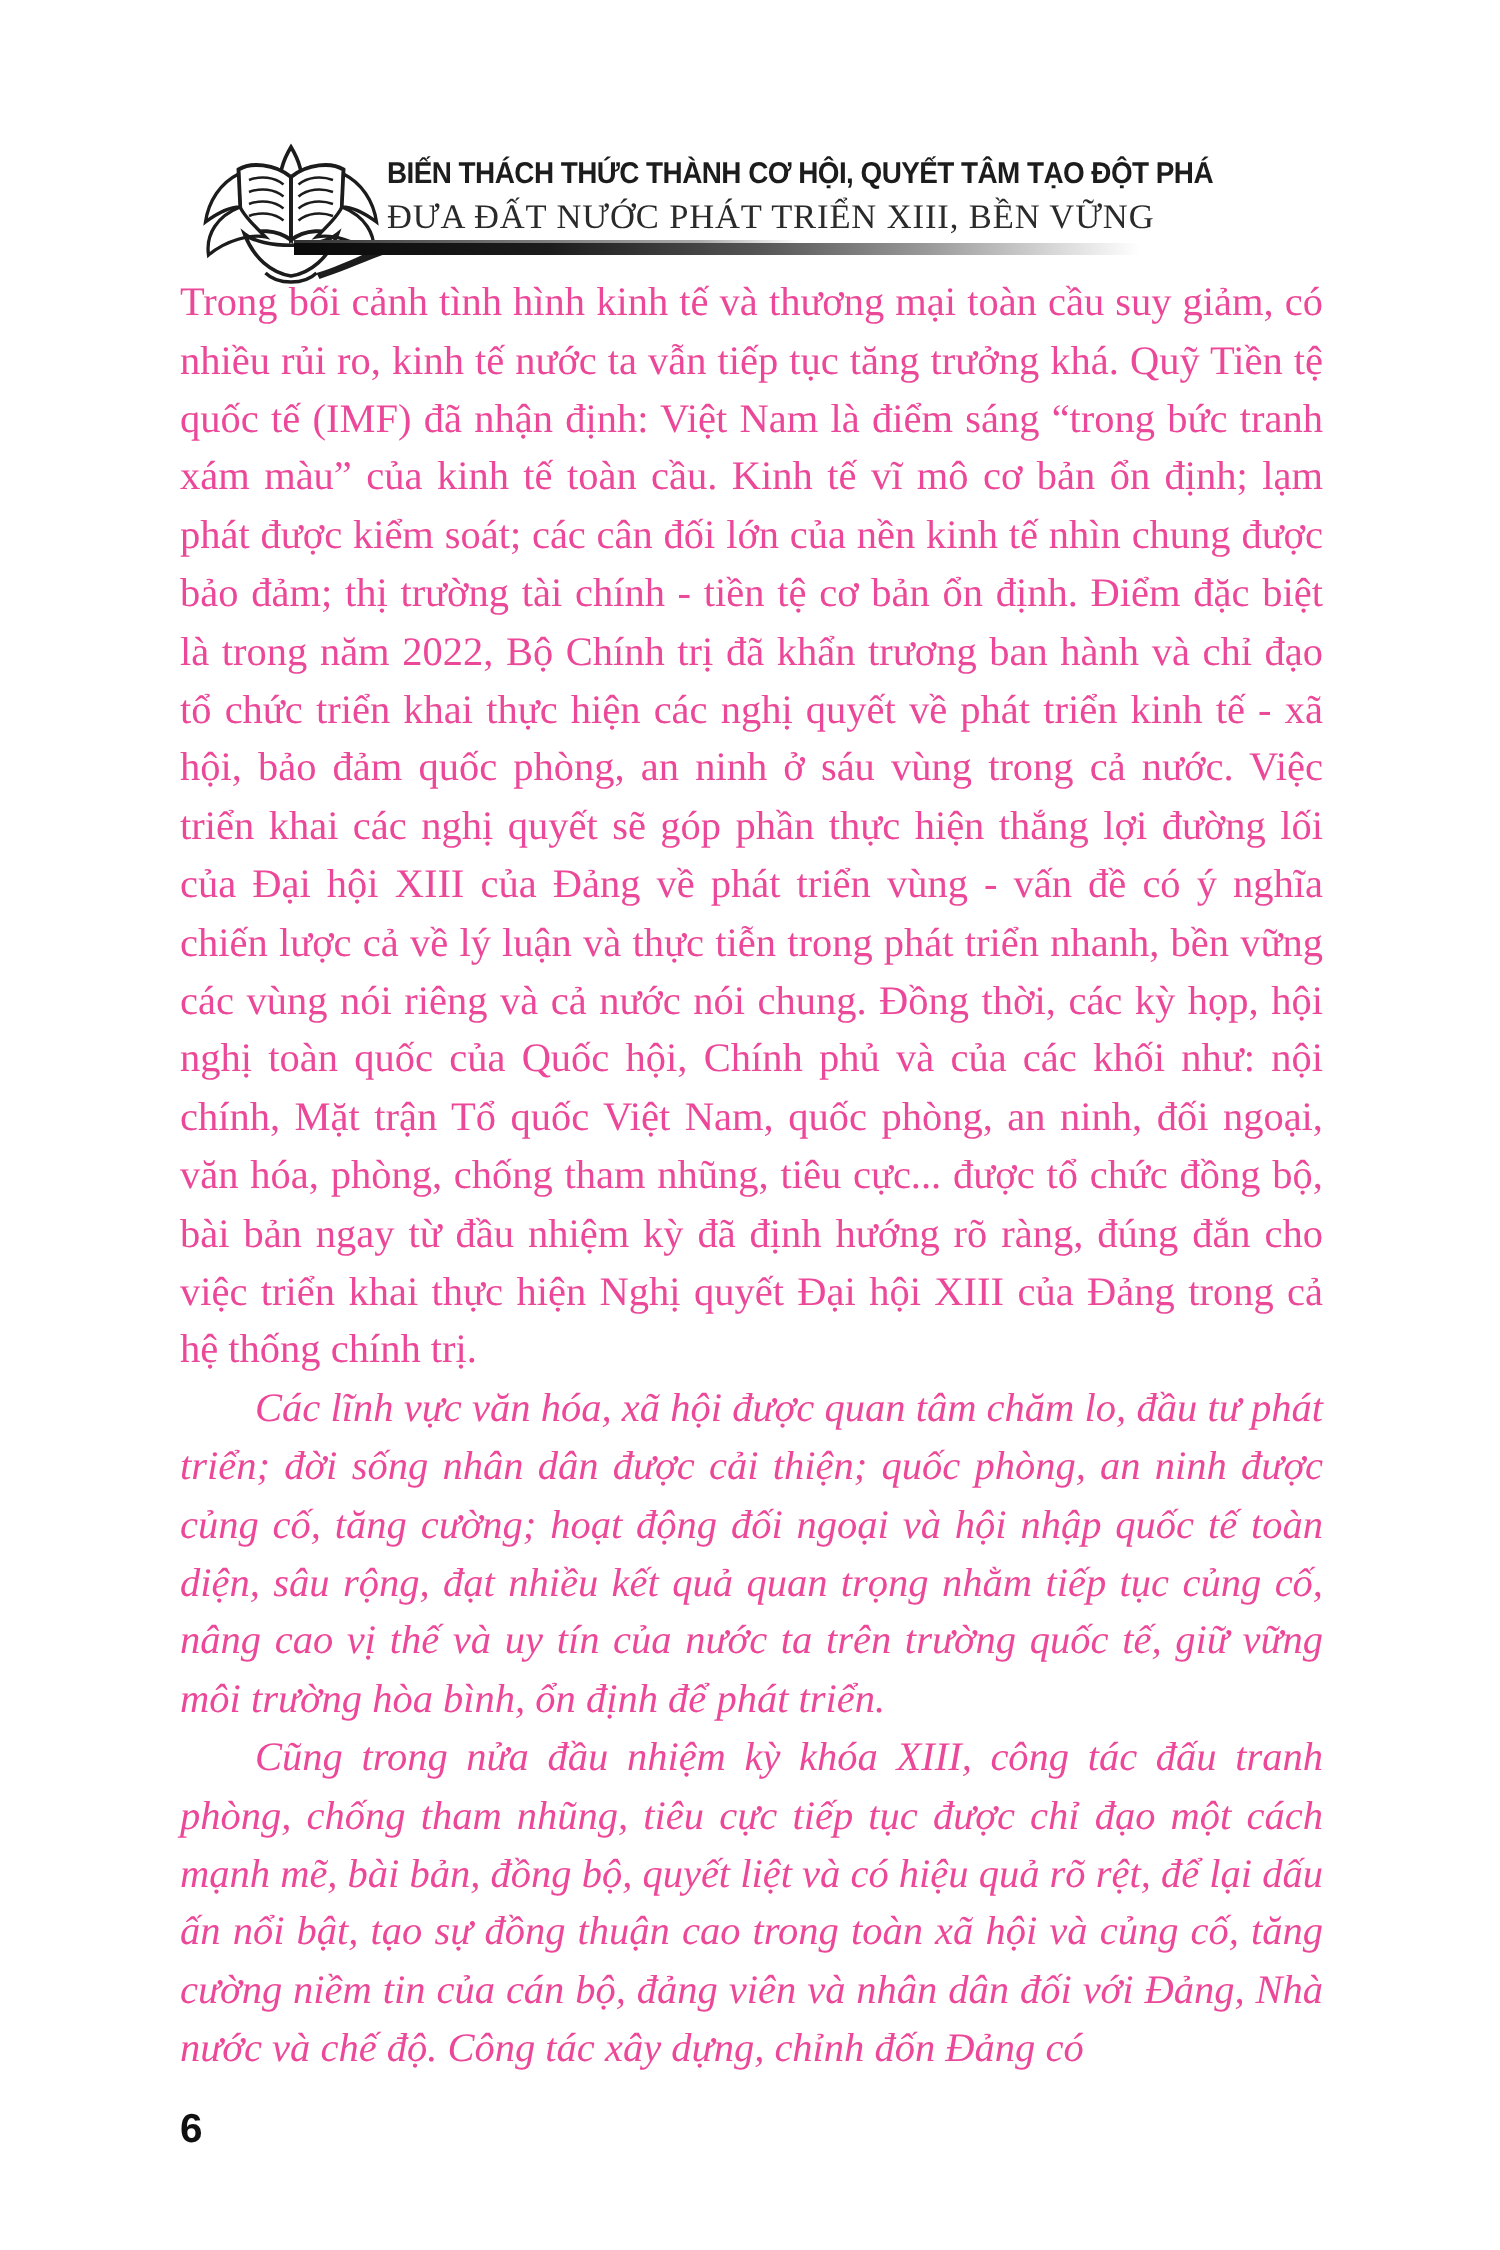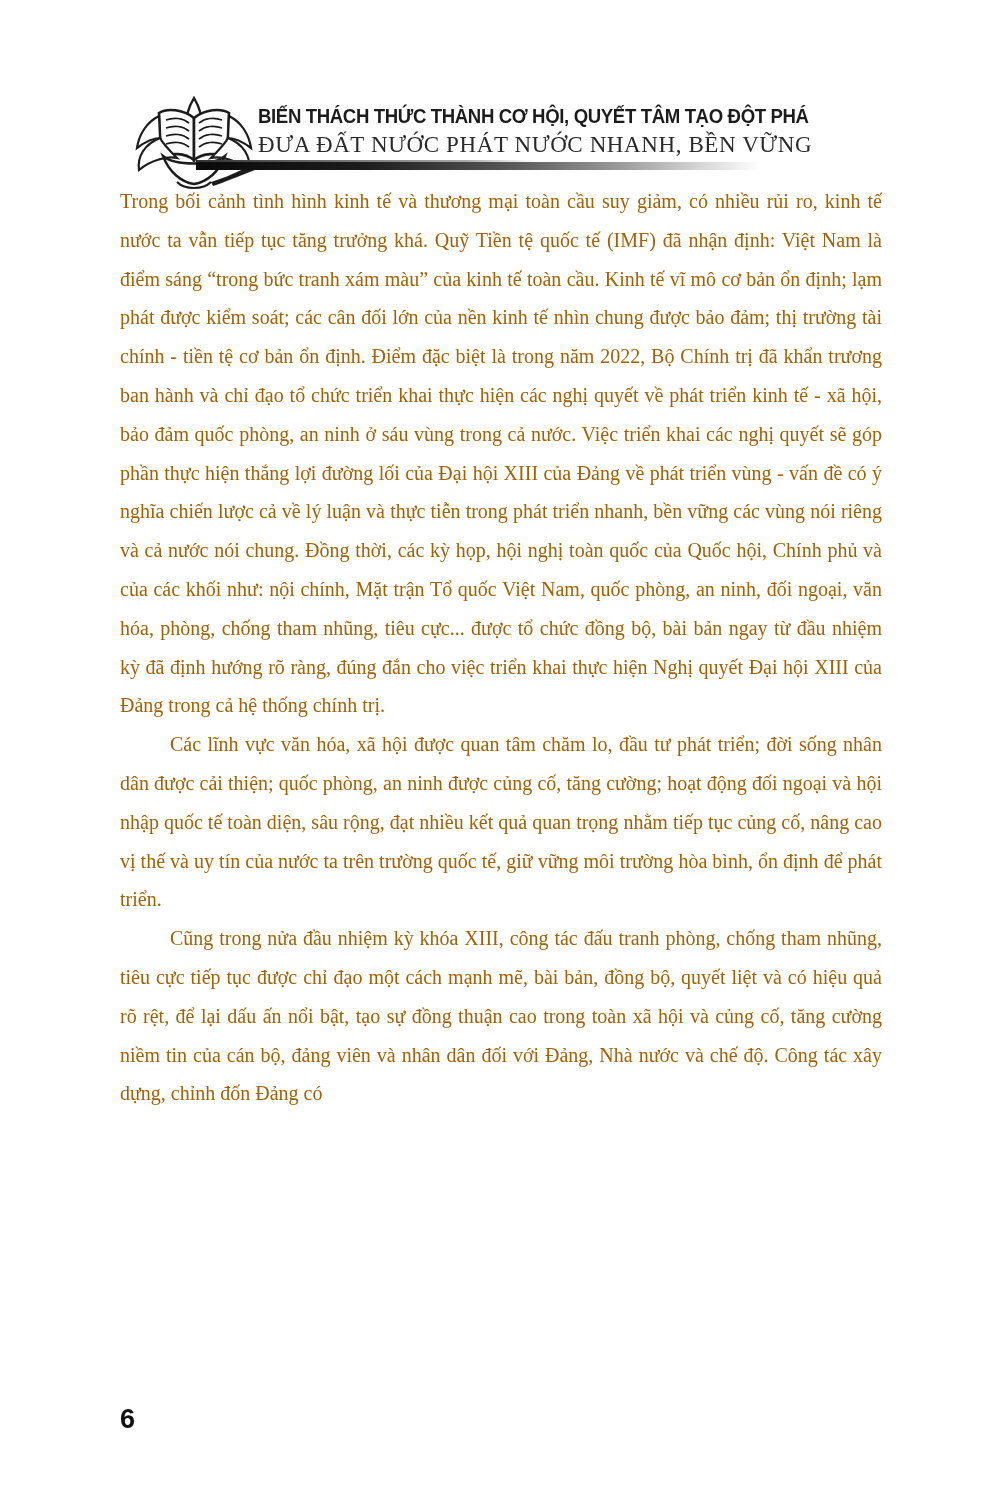--- a/index.html
+++ b/index.html
@@ -41,25 +41,25 @@
     content:""; position:absolute; left:0; top:-2px; width:60%; height:2px;
     background:linear-gradient(to right, #333 0%, #aaa 80%, transparent 100%);
   }
   .emblem {
     position:absolute; left:886px; top:42px;
     width:90px; height:90px;
   }
   
   .body-text {
     position:absolute; left:120px; top:170px; width:762px;
-    font-size:20px; line-height:38.8px; color:#a16207;
+    font-size:27px; line-height:38.8px; color:#ec4899;
     text-align:justify;
   }
   .body-text p { margin:0; }
-  .body-text p.indent { text-indent:50px; }
+  .body-text p.indent { text-indent:50px;font-style:italic; }
   
   .page-number {
     position:absolute; left:120px; top:1392px;
     font-family:"Liberation Sans","DejaVu Sans",sans-serif;
     font-weight:bold; font-size:27px; color:#111;
   }
 </style>
 </head>
 <body>
 
@@ -84,21 +84,21 @@
 
       <path d="M30 62 C36 78 48 88 61 90 C74 88 86 78 92 62 C80 72 42 72 30 62 Z" fill="#fff" stroke-width="2.4"></path>
       <path d="M44 88 C52 96 70 96 78 88" stroke-width="2.2"></path>
 
       <path d="M78 88 C92 84 108 76 122 70 L122 76 C106 82 92 88 80 92 Z" fill="#1c1c1c" stroke="none"></path>
     </svg>
   </div>
 
   <div class="header-text">
     <div class="header-line1">BIẾN THÁCH THỨC THÀNH CƠ HỘI, QUYẾT TÂM TẠO ĐỘT PHÁ</div>
-    <div class="header-line2">ĐƯA ĐẤT NƯỚC PHÁT NƯỚC NHANH, BỀN VỮNG</div>
+    <div class="header-line2">ĐƯA ĐẤT NƯỚC PHÁT TRIỂN XIII, BỀN VỮNG</div>
   </div>
   <div class="header-bar"></div>
 
 
   <div class="body-text">
     <p>Trong bối cảnh tình hình kinh tế và thương mại toàn cầu suy giảm, có nhiều rủi ro, kinh tế nước ta vẫn tiếp tục tăng trưởng khá. Quỹ Tiền tệ quốc tế (IMF) đã nhận định: Việt Nam là điểm sáng “trong bức tranh xám màu” của kinh tế toàn cầu. Kinh tế vĩ mô cơ bản ổn định; lạm phát được kiểm soát; các cân đối lớn của nền kinh tế nhìn chung được bảo đảm; thị trường tài chính - tiền tệ cơ bản ổn định. Điểm đặc biệt là trong năm 2022, Bộ Chính trị đã khẩn trương ban hành và chỉ đạo tổ chức triển khai thực hiện các nghị quyết về phát triển kinh tế - xã hội, bảo đảm quốc phòng, an ninh ở sáu vùng trong cả nước. Việc triển khai các nghị quyết sẽ góp phần thực hiện thắng lợi đường lối của Đại hội XIII của Đảng về phát triển vùng - vấn đề có ý nghĩa chiến lược cả về lý luận và thực tiễn trong phát triển nhanh, bền vững các vùng nói riêng và cả nước nói chung. Đồng thời, các kỳ họp, hội nghị toàn quốc của Quốc hội, Chính phủ và của các khối như: nội chính, Mặt trận Tổ quốc Việt Nam, quốc phòng, an ninh, đối ngoại, văn hóa, phòng, chống tham nhũng, tiêu cực... được tổ chức đồng bộ, bài bản ngay từ đầu nhiệm kỳ đã định hướng rõ ràng, đúng đắn cho việc triển khai thực hiện Nghị quyết Đại hội XIII của Đảng trong cả hệ thống chính trị.</p>
     <p class="indent">Các lĩnh vực văn hóa, xã hội được quan tâm chăm lo, đầu tư phát triển; đời sống nhân dân được cải thiện; quốc phòng, an ninh được củng cố, tăng cường; hoạt động đối ngoại và hội nhập quốc tế toàn diện, sâu rộng, đạt nhiều kết quả quan trọng nhằm tiếp tục củng cố, nâng cao vị thế và uy tín của nước ta trên trường quốc tế, giữ vững môi trường hòa bình, ổn định để phát triển.</p>
     <p class="indent">Cũng trong nửa đầu nhiệm kỳ khóa XIII, công tác đấu tranh phòng, chống tham nhũng, tiêu cực tiếp tục được chỉ đạo một cách mạnh mẽ, bài bản, đồng bộ, quyết liệt và có hiệu quả rõ rệt, để lại dấu ấn nổi bật, tạo sự đồng thuận cao trong toàn xã hội và củng cố, tăng cường niềm tin của cán bộ, đảng viên và nhân dân đối với Đảng, Nhà nước và chế độ. Công tác xây dựng, chỉnh đốn Đảng có</p>
   </div>
 

